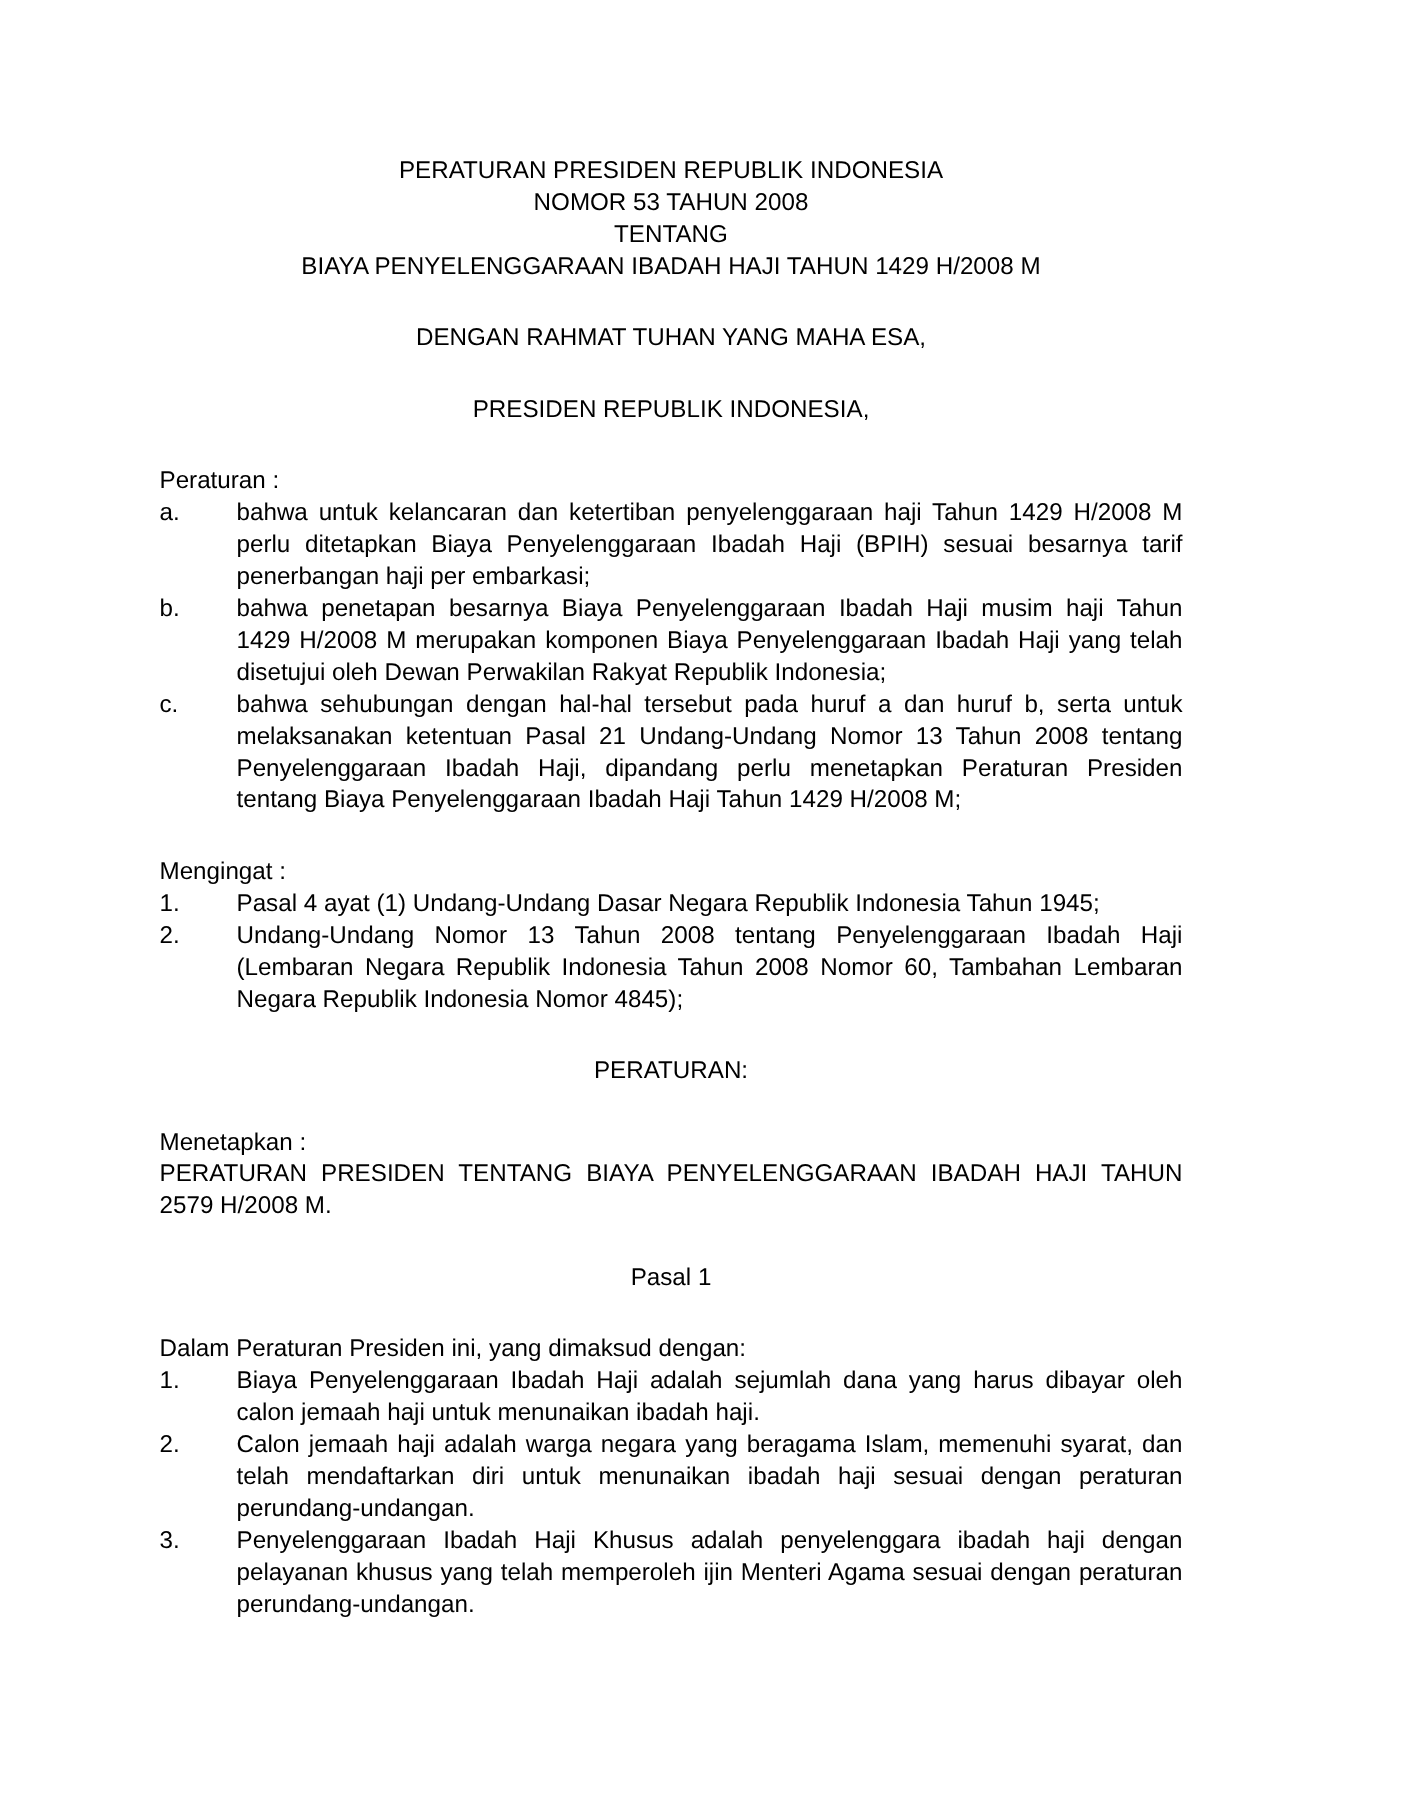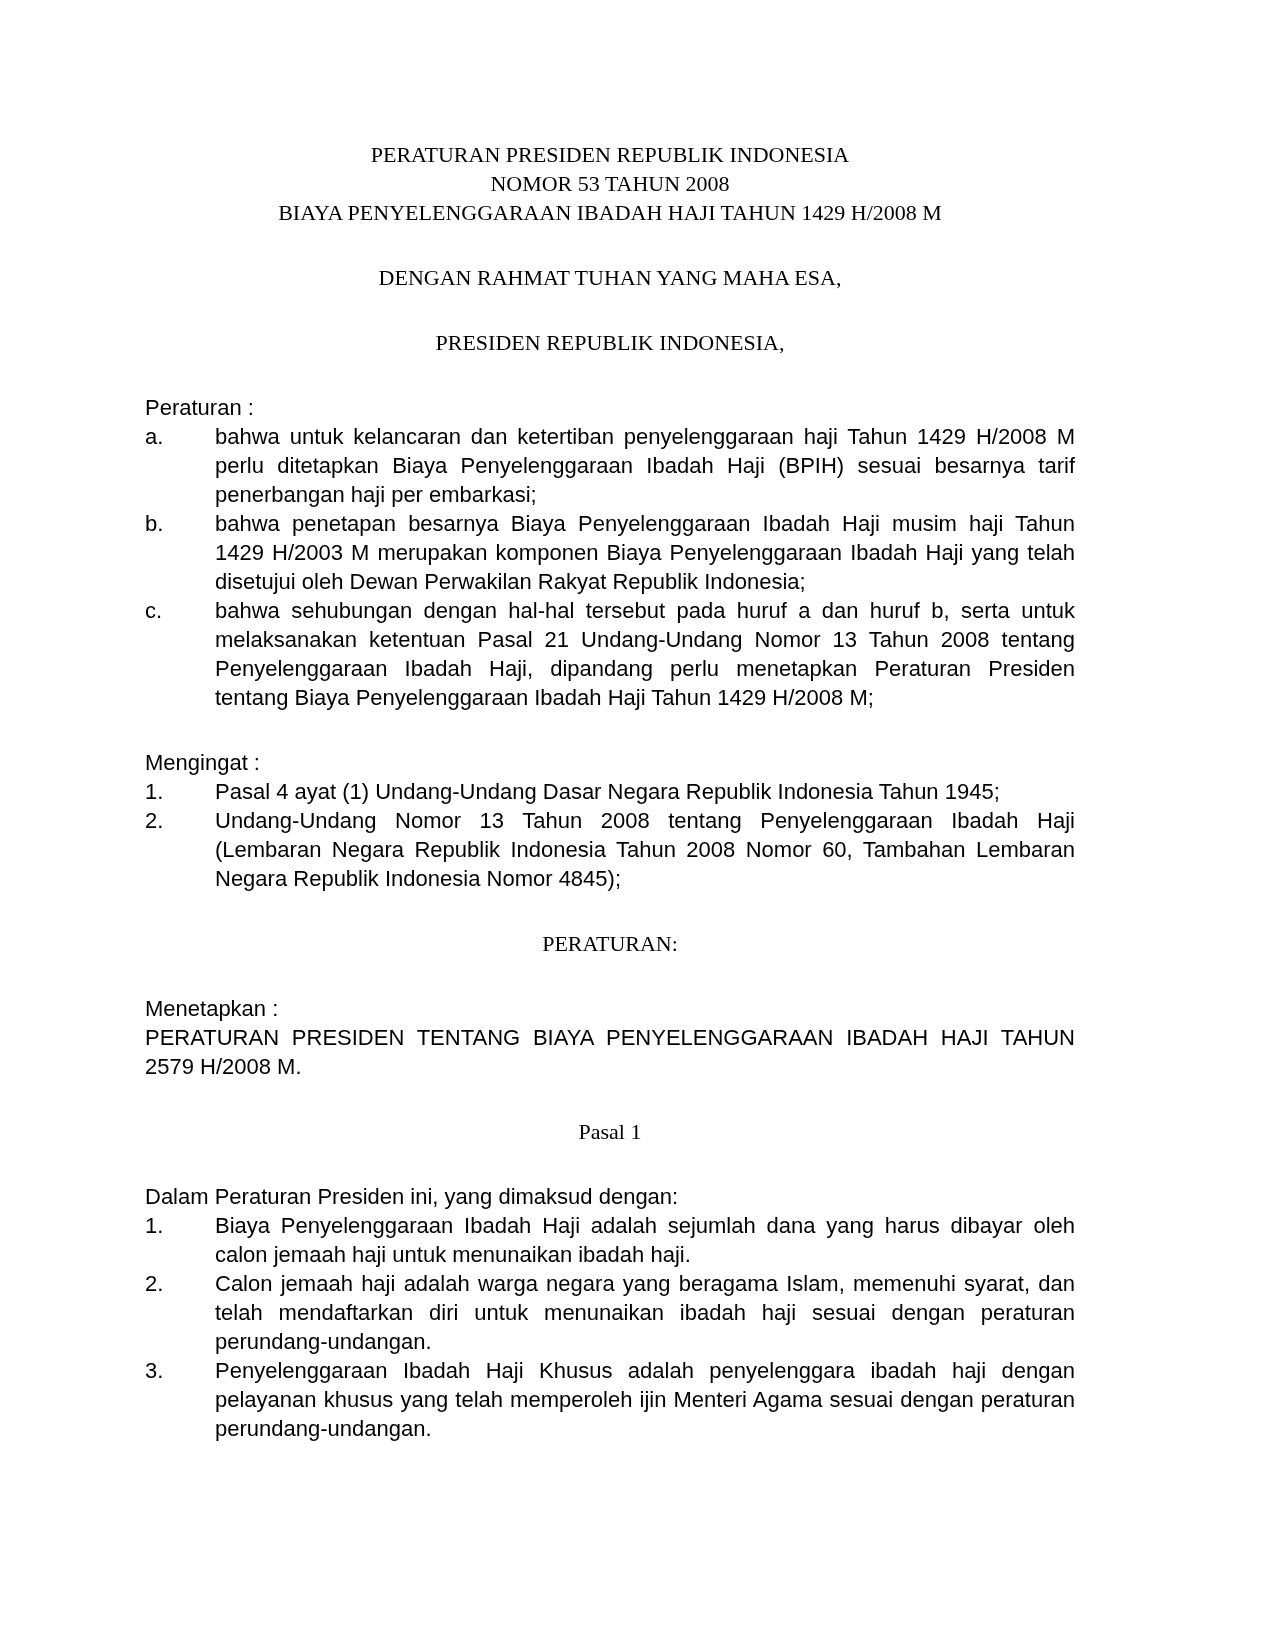--- a/index.html
+++ b/index.html
@@ -11,52 +11,53 @@
     height: 1650px;
     margin: 0 auto;
     background: #ffffff;
     color: #000000;
     padding: 140px 200px 40px 145px;
     font-size: 22px;
     line-height: 29px;
     overflow: hidden;
   }
 
-  .centered { text-align: center; font-family: Liberation Serif, serif; }
+  .centered { text-align: center; }
   .sec { margin-top: 36px; }
 
   .list-item { display: flex; align-items: flex-start; }
   .marker { flex: 0 0 70px; width: 70px; }
   .item-text { flex: 1 1 auto; text-align: justify; }
   .justified { text-align: justify; }
 </style>
 </head>
 <body>
 
 <div class="page">
 
   <div class="centered">
     <div>PERATURAN PRESIDEN REPUBLIK INDONESIA</div>
     <div>NOMOR 53 TAHUN 2008</div>
+    <div>TENTANG</div>
     <div>BIAYA PENYELENGGARAAN IBADAH HAJI TAHUN 1429 H/2008 M</div>
   </div>
 
   <div class="centered sec">DENGAN RAHMAT TUHAN YANG MAHA ESA,</div>
 
   <div class="centered sec">PRESIDEN REPUBLIK INDONESIA,</div>
 
   <div class="sec">
     <div>Peraturan :</div>
     <div class="list-item">
       <span class="marker">a.</span>
       <div class="item-text">bahwa untuk kelancaran dan ketertiban penyelenggaraan haji Tahun 1429 H/2008 M perlu ditetapkan Biaya Penyelenggaraan Ibadah Haji (BPIH) sesuai besarnya tarif penerbangan haji per embarkasi;</div>
     </div>
     <div class="list-item">
       <span class="marker">b.</span>
-      <div class="item-text">bahwa penetapan besarnya Biaya Penyelenggaraan Ibadah Haji musim haji Tahun 1429 H/2003 M merupakan komponen Biaya Penyelenggaraan Ibadah Haji yang telah disetujui oleh Dewan Perwakilan Rakyat Republik Indonesia;</div>
+      <div class="item-text">bahwa penetapan besarnya Biaya Penyelenggaraan Ibadah Haji musim haji Tahun 1429 H/2008 M merupakan komponen Biaya Penyelenggaraan Ibadah Haji yang telah disetujui oleh Dewan Perwakilan Rakyat Republik Indonesia;</div>
     </div>
     <div class="list-item">
       <span class="marker">c.</span>
       <div class="item-text">bahwa sehubungan dengan hal-hal tersebut pada huruf a dan huruf b, serta untuk melaksanakan ketentuan Pasal 21 Undang-Undang Nomor 13 Tahun 2008 tentang Penyelenggaraan Ibadah Haji, dipandang perlu menetapkan Peraturan Presiden tentang Biaya Penyelenggaraan Ibadah Haji Tahun 1429 H/2008 M;</div>
     </div>
   </div>
 
   <div class="sec">
     <div>Mengingat :</div>
     <div class="list-item">

